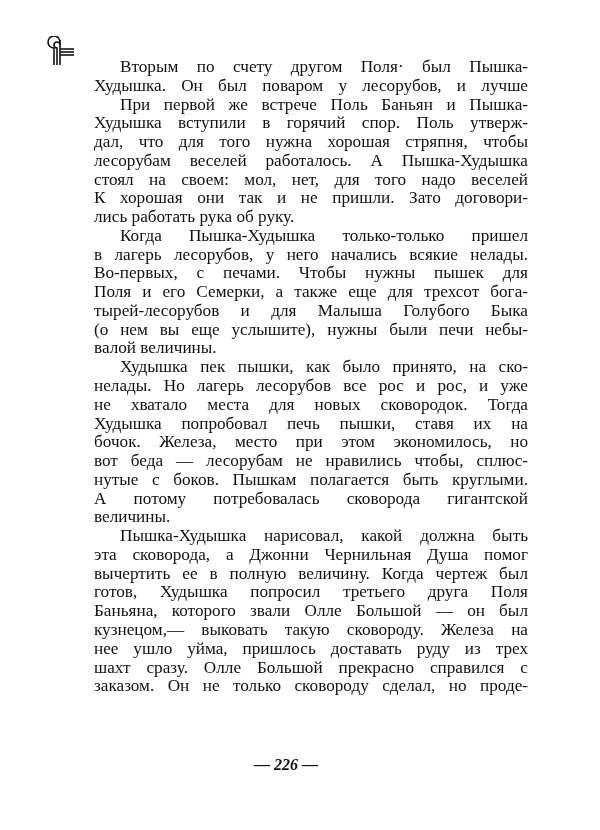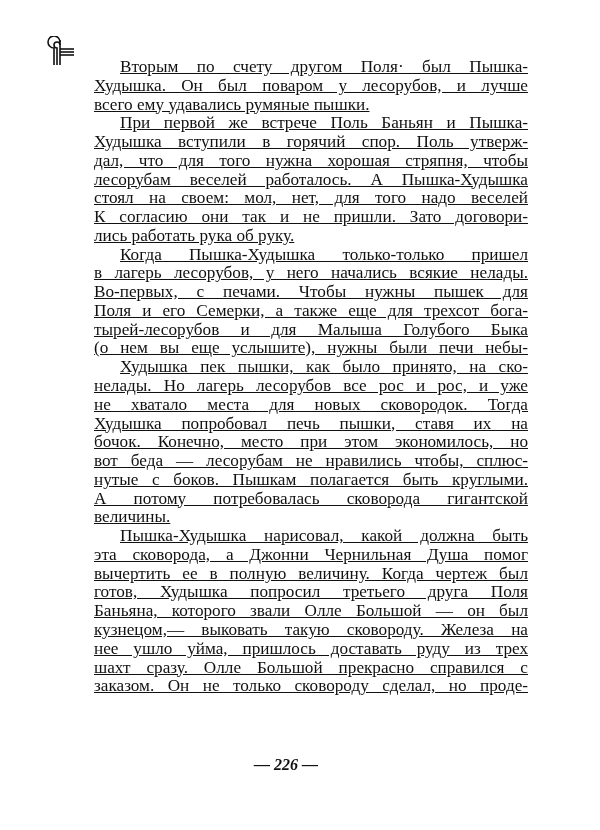--- a/index.html
+++ b/index.html
@@ -2,21 +2,21 @@
 <html><head>
 <meta charset="utf-8">
 <style>
   html, body { margin: 0; padding: 0; }
   body {
     width: 600px; height: 830px; background: #ffffff; position: relative; overflow: hidden;
     font-family: "Liberation Serif", "DejaVu Serif", serif; color: #111;
   }
   .ornament { position: absolute; left: 45px; top: 36px; width: 30px; height: 30px; }
   .page-text {
-    position: absolute; left: 94px; top: 58px; width: 434px; text-decoration: underline;
+    position: absolute; left: 94px; top: 58px; width: 434px;
   }
   .line {
     display: block; height: 18.78px; line-height: 18.78px;
     font-size: 17.2px; white-space: nowrap;
     text-align: justify; text-align-last: justify;
   }
   .line.last { text-align-last: left; }
   .line.indent { padding-left: 26px; }
   .page-number {
     position: absolute; left: 0; width: 572px; top: 756px; text-align: center;
@@ -35,45 +35,45 @@
       <path d="M15 13 H29"></path>
       <path d="M15 16 H29"></path>
       <path d="M15 19 H29"></path>
     </g>
   </svg>
 
   <div class="page-text">
     <div>
       <span class="line indent">Вторым по счету другом Поля· был Пышка-</span>
       <span class="line">Худышка. Он был поваром у лесорубов, и лучше</span>
-      <span class="line last">всего ему удавались румяные пышки.</span>
     </div>
     <div>
       <span class="line indent">При первой же встрече Поль Баньян и Пышка-</span>
       <span class="line">Худышка вступили в горячий спор. Поль утверж-</span>
       <span class="line">дал, что для того нужна хорошая стряпня, чтобы</span>
       <span class="line">лесорубам веселей работалось. А Пышка-Худышка</span>
       <span class="line">стоял на своем: мол, нет, для того надо веселей</span>
-      <span class="line">К согласию они так и не пришли. Зато договори-</span>
+      <span class="line">К хорошая они так и не пришли. Зато договори-</span>
       <span class="line last">лись работать рука об руку.</span>
     </div>
     <div>
       <span class="line indent">Когда Пышка-Худышка только-только пришел</span>
       <span class="line">в лагерь лесорубов, у него начались всякие нелады.</span>
       <span class="line">Во-первых, с печами. Чтобы нужны пышек для</span>
       <span class="line">Поля и его Семерки, а также еще для трехсот бога-</span>
       <span class="line">тырей-лесорубов и для Малыша Голубого Быка</span>
       <span class="line">(о нем вы еще услышите), нужны были печи небы-</span>
+      <span class="line last">валой величины.</span>
     </div>
     <div>
       <span class="line indent">Худышка пек пышки, как было принято, на ско-</span>
       <span class="line">нелады. Но лагерь лесорубов все рос и рос, и уже</span>
       <span class="line">не хватало места для новых сковородок. Тогда</span>
       <span class="line">Худышка попробовал печь пышки, ставя их на</span>
-      <span class="line">бочок. Конечно, место при этом экономилось, но</span>
+      <span class="line">бочок. Железа, место при этом экономилось, но</span>
       <span class="line">вот беда — лесорубам не нравились чтобы, сплюс-</span>
       <span class="line">нутые с боков. Пышкам полагается быть круглыми.</span>
       <span class="line">А потому потребовалась сковорода гигантской</span>
       <span class="line last">величины.</span>
     </div>
     <div>
       <span class="line indent">Пышка-Худышка нарисовал, какой должна быть</span>
       <span class="line">эта сковорода, а Джонни Чернильная Душа помог</span>
       <span class="line">вычертить ее в полную величину. Когда чертеж был</span>
       <span class="line">готов, Худышка попросил третьего друга Поля</span>

